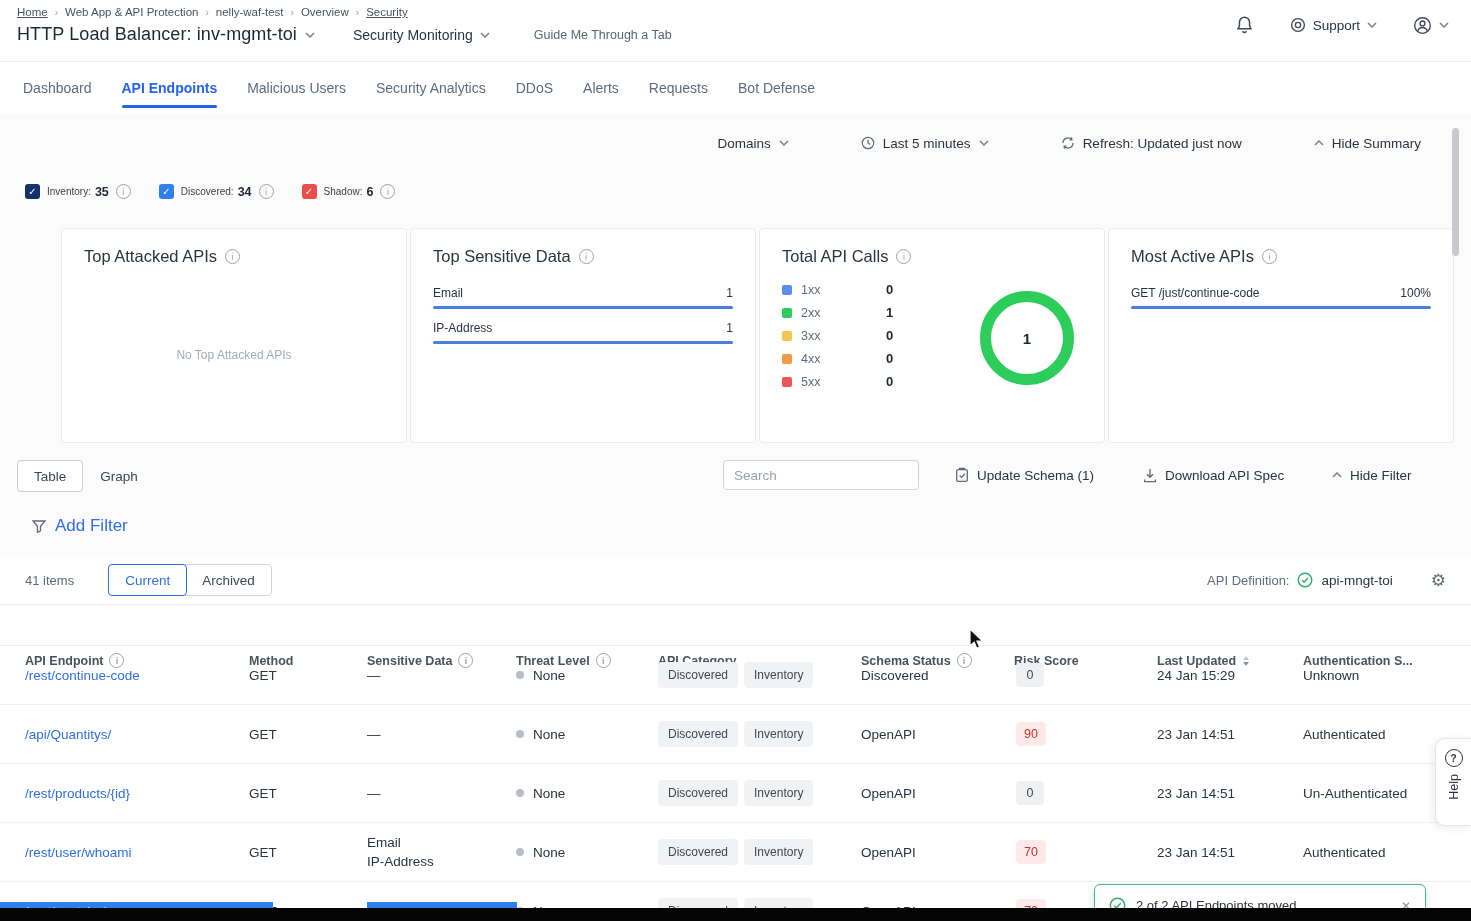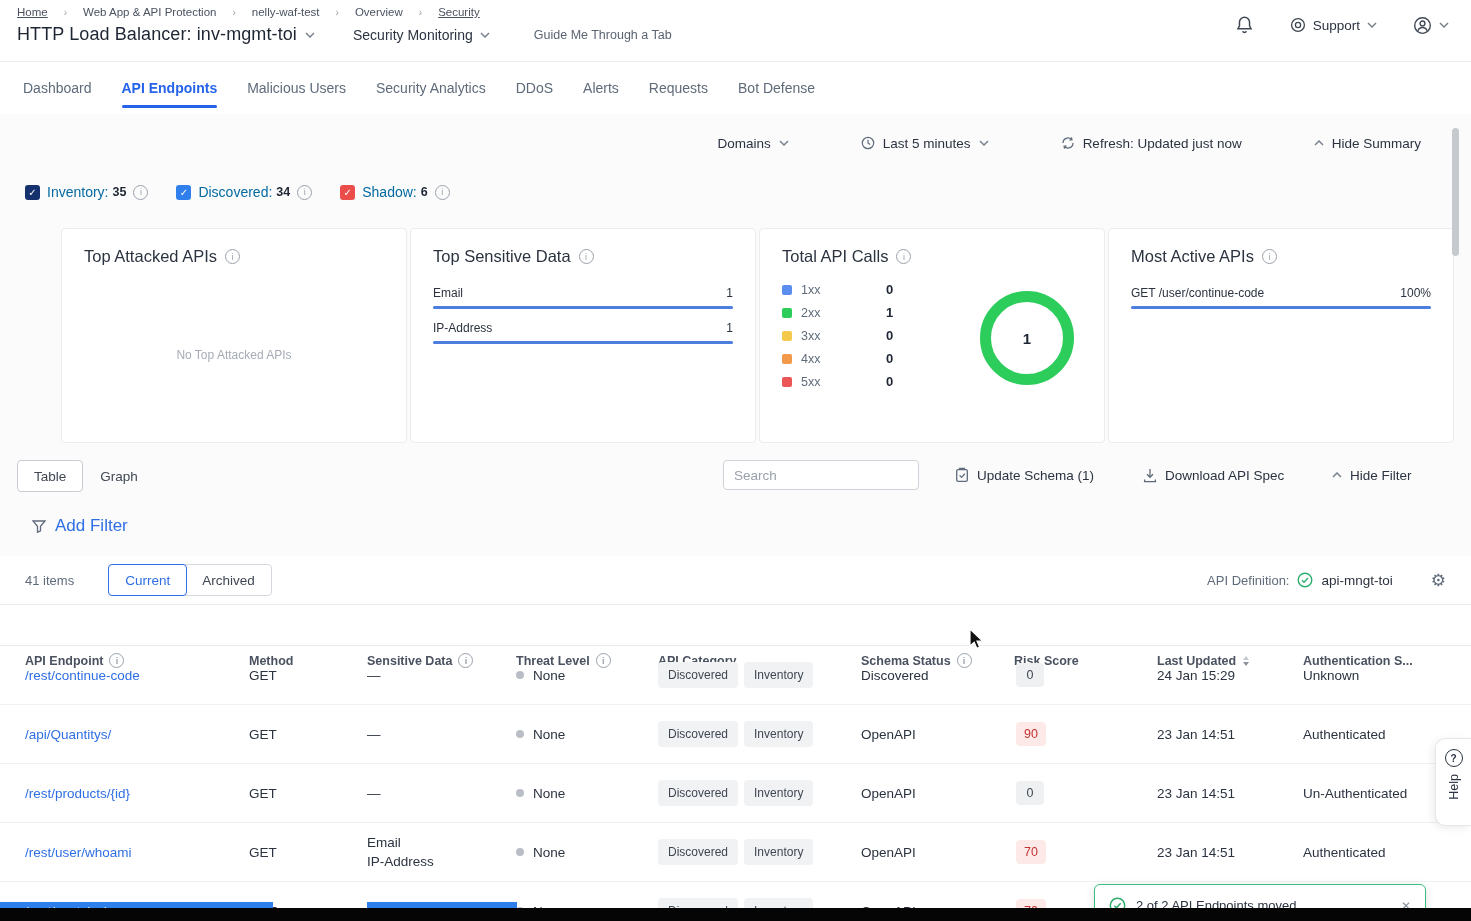--- a/index.html
+++ b/index.html
@@ -2,21 +2,21 @@
 <html><head>
 <meta charset="utf-8">
 <style>
   html,body{margin:0;padding:0;background:#e9e9ea;}
   .app{position:relative;width:1471px;height:921px;background:#fbfbfc;overflow:hidden;
        font-family:"Liberation Sans",sans-serif;color:#2b3340;}
   svg{display:block;}
 
   
   .topbar{position:absolute;top:0;left:0;right:0;height:61px;background:#fff;border-bottom:1px solid #ebedef;}
-  .bc{position:absolute;top:6px;left:17px;display:flex;align-items:center;gap:16px;font-size:11.5px;color:#4a5260;}
+  .bc{position:absolute;top:6px;left:17px;display:flex;align-items:center;gap:7px;font-size:11.5px;color:#4a5260;}
   .bc .link{text-decoration:underline;cursor:pointer;}
   .bc-sep{color:#9aa1ab;font-size:10px;}
   .title-row{position:absolute;top:24px;left:17px;display:flex;align-items:center;}
   .title-row h1{margin:0;font-size:18px;font-weight:500;color:#1e2633;letter-spacing:.1px;}
   .drop-caret{margin-left:8px;}
   .monitoring{display:flex;align-items:center;gap:7px;margin-left:38px;font-size:14px;color:#2b3340;cursor:pointer;}
   .guide{margin-left:44px;font-size:12.5px;color:#5a6472;cursor:pointer;}
   .header-right{position:absolute;right:22px;top:15px;display:flex;align-items:center;gap:36px;}
   .hbtn{display:flex;align-items:center;gap:7px;font-size:13.5px;color:#2b3340;cursor:pointer;}
 
@@ -27,21 +27,21 @@
   .tab.active::after{content:"";position:absolute;left:0;right:0;bottom:6px;height:3px;background:#2563eb;border-radius:2px;}
 
   
   .sum-toolbar{position:absolute;top:118px;left:0;right:50px;height:50px;display:flex;justify-content:flex-end;align-items:center;gap:40px;}
   .tool-item{display:flex;align-items:center;gap:8px;font-size:13.5px;color:#2b3340;cursor:pointer;padding-left:32px;}
 
   
   .tfilters{position:absolute;top:184px;left:25px;display:flex;align-items:center;gap:28px;}
   .tfilter{display:flex;align-items:center;gap:7px;cursor:pointer;}
   .cb{width:15px;height:15px;border-radius:3px;color:#fff;font-size:10px;display:flex;align-items:center;justify-content:center;}
-  .tf-label{font-size:14px;color:#0369a1;}
+  .tf-label{font-size:10px;color:#404040;}
   .tf-count{font-size:12.5px;font-weight:700;color:#1e2633;margin-left:-3px;}
   .info-icon{width:13px;height:13px;border:1px solid #9aa1ab;border-radius:50%;color:#9aa1ab;font-size:9px;
              display:inline-flex;align-items:center;justify-content:center;font-style:normal;flex:none;cursor:pointer;}
 
   
   .cards{position:absolute;top:228px;left:17px;right:17px;display:flex;gap:3px;padding-left:44px;}
   .card{flex:1;height:215px;box-sizing:border-box;background:#fff;border:1px solid #ececef;border-radius:4px;
         padding:18px 22px;position:relative;}
   .card-title{display:flex;align-items:center;gap:8px;font-size:16.5px;color:#2b3340;}
   .card-empty{position:absolute;top:56%;left:0;right:0;text-align:center;font-size:12px;color:#a6acb5;}
@@ -313,21 +313,21 @@
     </div>
 
     <div class="card">
       <div class="card-title">
         <span>Most Active APIs</span>
         <span class="info-icon">i</span>
       </div>
       <div class="bar-rows">
         <div class="bar-row">
           <div class="bar-top">
-            <span>GET /user/continue-code</span>
+            <span>GET /just/continue-code</span>
             <span>100%</span>
           </div>
           <div class="bar-line"></div>
         </div>
       </div>
     </div>
   </div>
 
   <div class="toolbar2">
     <div class="seg">

